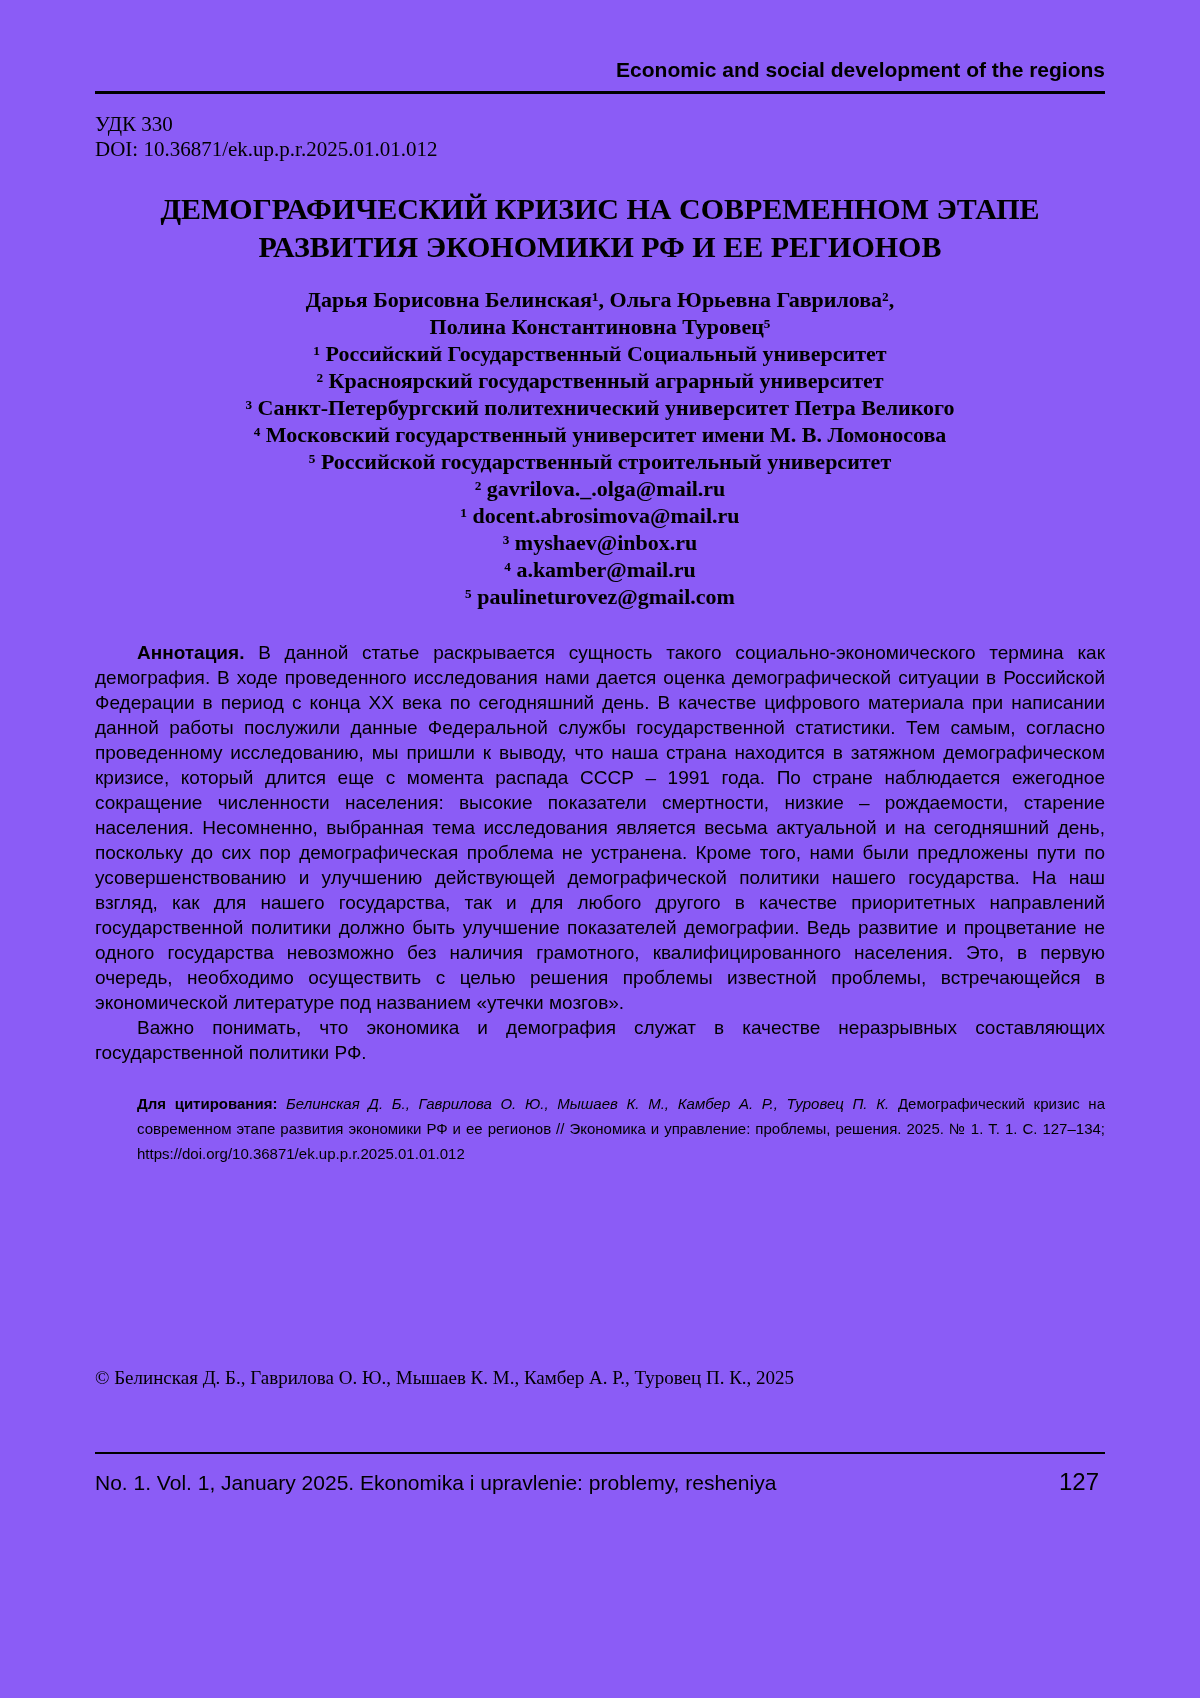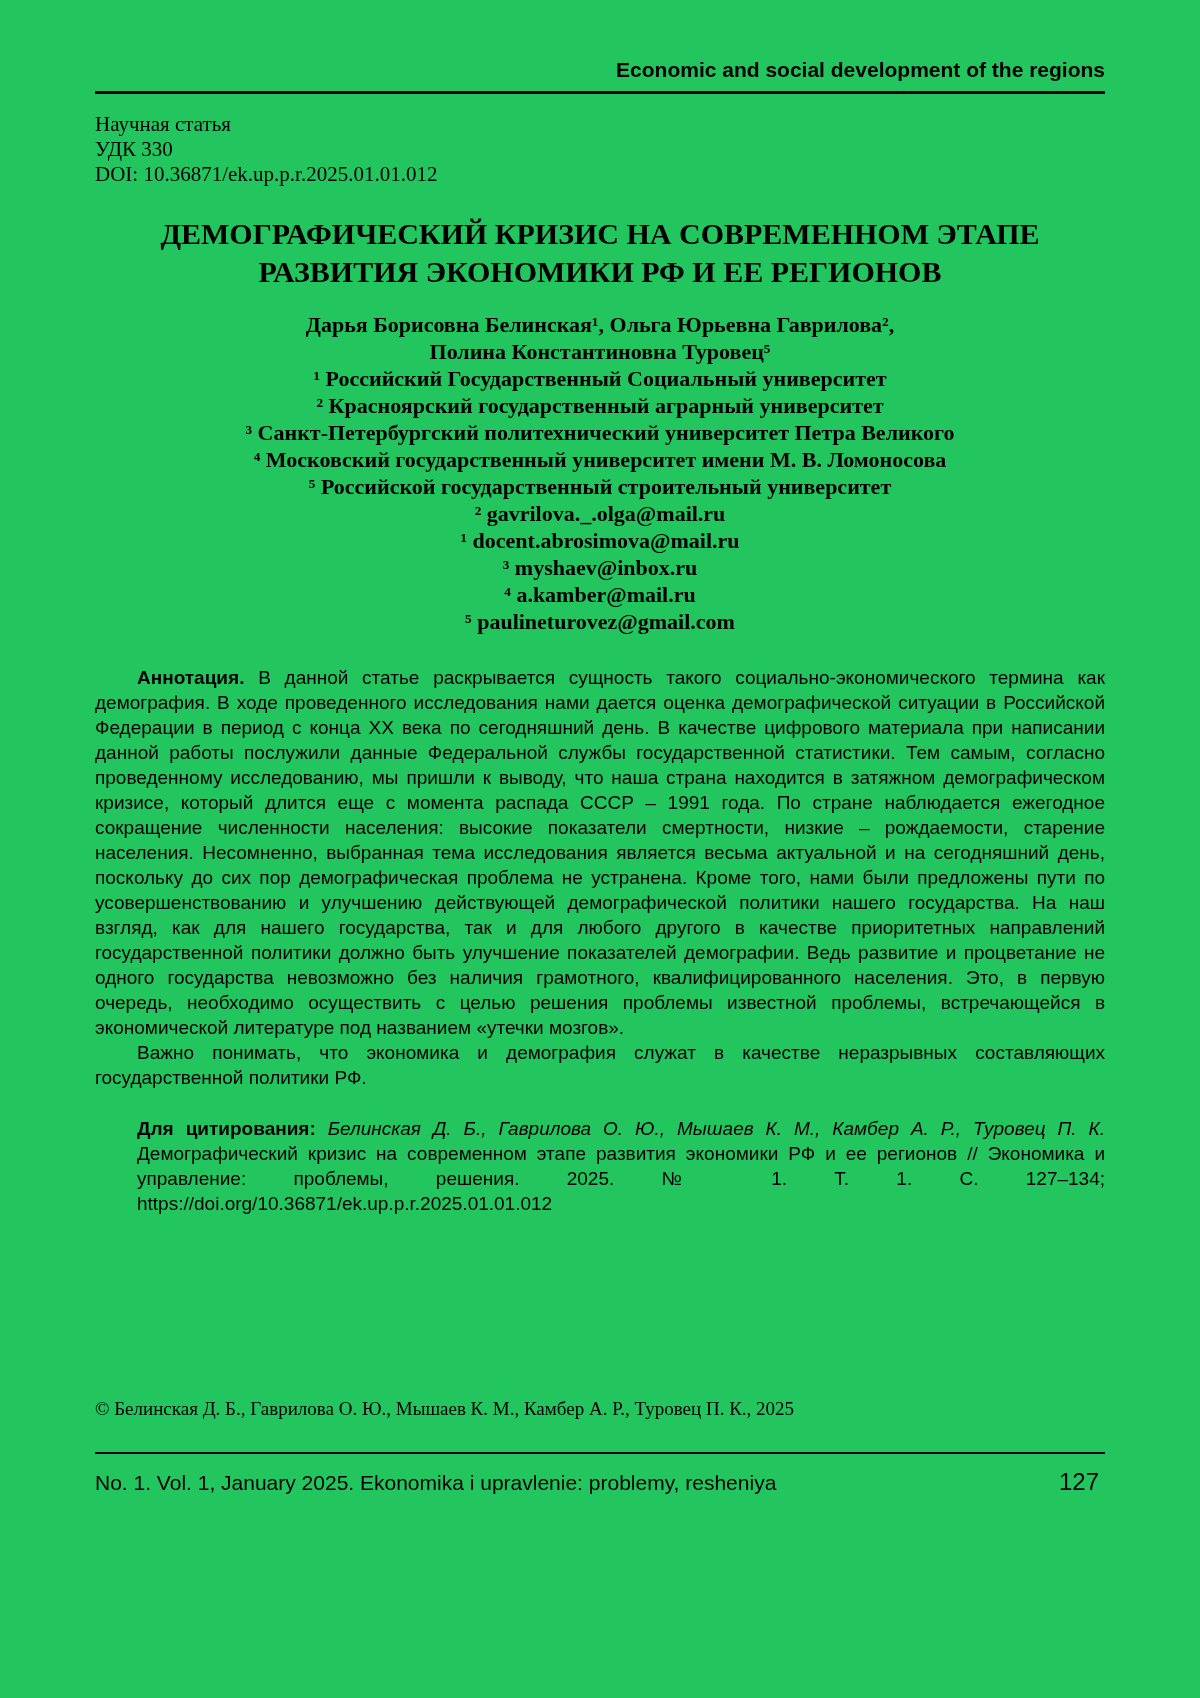--- a/index.html
+++ b/index.html
@@ -1,21 +1,21 @@
 <!DOCTYPE html>
 <html><head>
 <meta charset="utf-8">
 <style>
   * { margin: 0; padding: 0; box-sizing: border-box; }
   html, body { background: #ffffff; }
   .page {
     position: relative;
     width: 1200px;
     height: 1698px;
-    background: #22c55e;
+    background: #8b5cf6;
     margin: 0 auto;
     color: #000;
     font-family: "Liberation Serif", serif;
     overflow: hidden;
   }
   .content { padding: 0 95px; }
 
   .running-head {
     padding-top: 58px;
     text-align: right;
@@ -53,31 +53,31 @@
     font-family: "Liberation Sans", sans-serif;
     font-size: 19px;
     line-height: 25px;
     text-align: justify;
   }
   .body-text p { text-indent: 42px; }
   .citation {
     margin-top: 26px;
     margin-left: 42px;
     font-family: "Liberation Sans", sans-serif;
-    font-size: 19px;
+    font-size: 15px;
     line-height: 25px;
     text-align: justify;
   }
   .b { font-weight: bold; }
   .i { font-style: italic; }
 
   .copyright {
     position: absolute;
     left: 95px;
-    top: 1398px;
+    top: 1367px;
     font-family: "Liberation Serif", serif;
     font-size: 19px;
   }
   .footer-rule {
     position: absolute;
     left: 95px;
     right: 95px;
     top: 1452px;
     border-bottom: 2px solid #000;
   }
@@ -97,21 +97,20 @@
 </head>
 <body>
 
 <div class="page">
   <div class="content">
 
     <div class="running-head">Economic and social development of the regions</div>
     <div class="head-rule"></div>
 
     <div class="meta">
-      <div>Научная статья</div>
       <div>УДК 330</div>
       <div>DOI: 10.36871/ek.up.p.r.2025.01.01.012</div>
     </div>
 
     <h1 class="title">ДЕМОГРАФИЧЕСКИЙ КРИЗИС НА СОВРЕМЕННОМ ЭТАПЕ РАЗВИТИЯ ЭКОНОМИКИ РФ И ЕЕ РЕГИОНОВ</h1>
 
     <div class="centered-block">
       <div>Дарья Борисовна Белинская¹, Ольга Юрьевна Гаврилова²,</div>
       <div>Полина Константиновна Туровец⁵</div>
       <div>¹ Российский Государственный Социальный университет</div>

